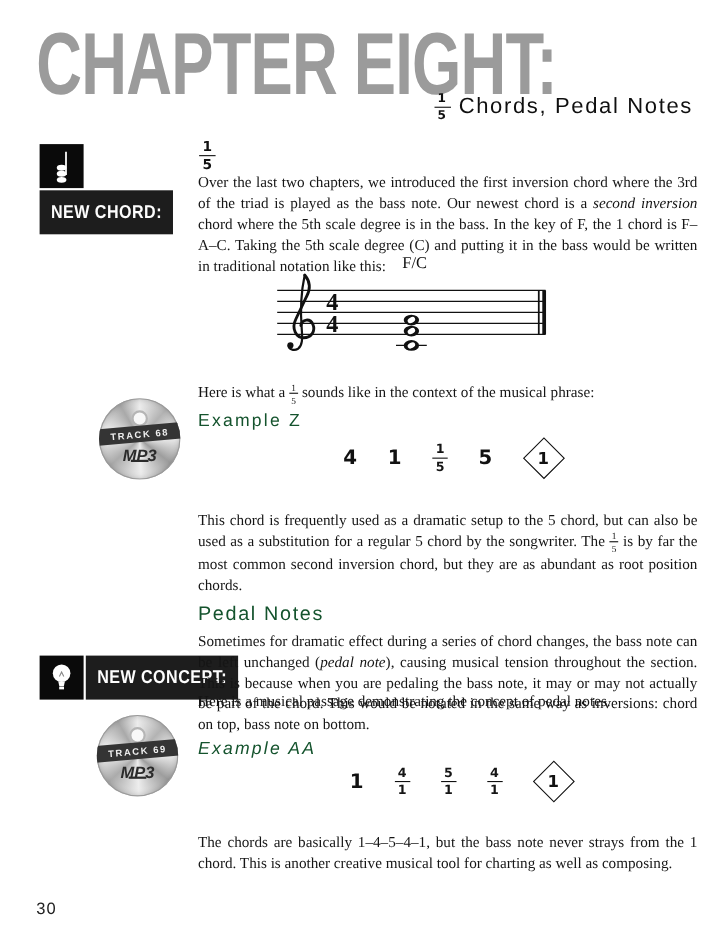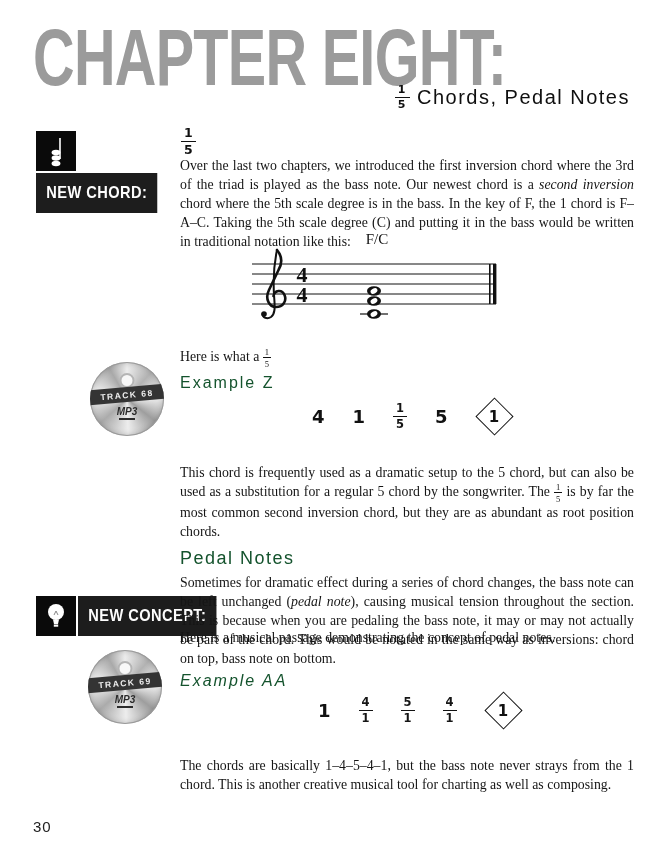--- a/index.html
+++ b/index.html
@@ -47,21 +47,21 @@
     background:conic-gradient(#ececec 0deg,#b3b3b3 42deg,#f3f3f3 85deg,#9e9e9e 128deg,
       #ededed 178deg,#ababab 228deg,#f6f6f6 278deg,#a9a9a9 330deg,#ececec 360deg);
     box-shadow:inset 0 0 0 1px #9a9a9a, inset 0 0 6px rgba(0,0,0,.25);overflow:hidden;}
   .cd-hub{position:absolute;top:11px;left:50%;transform:translateX(-50%);width:11px;height:11px;
     border-radius:50%;background:#f8f8f8;border:2px solid #b5b5b5;}
   .cd-band{position:absolute;left:-4px;right:-4px;top:25px;height:15px;background:#343434;
     transform:rotate(-5deg);display:flex;align-items:center;justify-content:center;}
   .cd-band span{font-family:"Liberation Sans",sans-serif;font-weight:bold;font-size:8.5px;
     letter-spacing:1.5px;color:#efefef;}
   .cd-mp3{position:absolute;top:44px;width:100%;text-align:center;
-    font-family:"Liberation Sans",sans-serif;font-weight:bold;font-style:italic;font-size:10px;color:#2b2b2b;}
+    font-family:"Liberation Sans",sans-serif;font-weight:bold;font-style:italic;font-size:15px;color:#2b2b2b;}
   .cd-bar{position:absolute;top:56px;left:50%;transform:translateX(-50%);width:16px;height:2px;background:#2b2b2b;}
 
   
   .prog-row{position:absolute;display:flex;align-items:center;gap:28px;}
   .prog-num{font-family:"DejaVu Sans",sans-serif;font-weight:bold;font-size:18px;color:#111;}
   .diamond{width:25px;height:25px;border:1.7px solid #111;transform:rotate(45deg);
     display:flex;align-items:center;justify-content:center;margin:5px;background:#fff;}
   .diamond span{transform:rotate(-45deg);font-family:"DejaVu Sans",sans-serif;font-weight:bold;font-size:15px;color:#111;}
 
   .page-number{position:absolute;left:33px;top:818px;font-family:"Liberation Sans",sans-serif;
@@ -134,21 +134,21 @@
         <ellipse cx="128" cy="63" rx="3.6" ry="2.5" fill="#fff" transform="rotate(-28 128 63)"></ellipse>
         <ellipse cx="128" cy="73" rx="7" ry="4.8" fill="#111"></ellipse>
         <ellipse cx="128" cy="73" rx="3.6" ry="2.5" fill="#fff" transform="rotate(-28 128 73)"></ellipse>
         <ellipse cx="128" cy="86" rx="7" ry="4.8" fill="#111"></ellipse>
         <ellipse cx="128" cy="86" rx="3.6" ry="2.5" fill="#fff" transform="rotate(-28 128 86)"></ellipse>
       </g>
     </svg>
   </div>
 
   <p class="body-text single-line" style="top:347px;margin:0;">
-    <span>Here is what a </span><span class="frac frac-inline"><span class="fn">1</span><span class="fd">5</span></span>
+    <span>Here is what a </span><span class="frac frac-inline"><span class="fn">1</span><span class="fd">5</span></span><span> sounds like in the context of the musical phrase:</span>
   </p>
 
   <div class="cd" style="left:90px;top:362px;">
     <div class="cd-hub"></div>
     <div class="cd-band">
       <span>TRACK 68</span>
     </div>
     <div class="cd-mp3">MP3</div>
     <div class="cd-bar"></div>
   </div>

